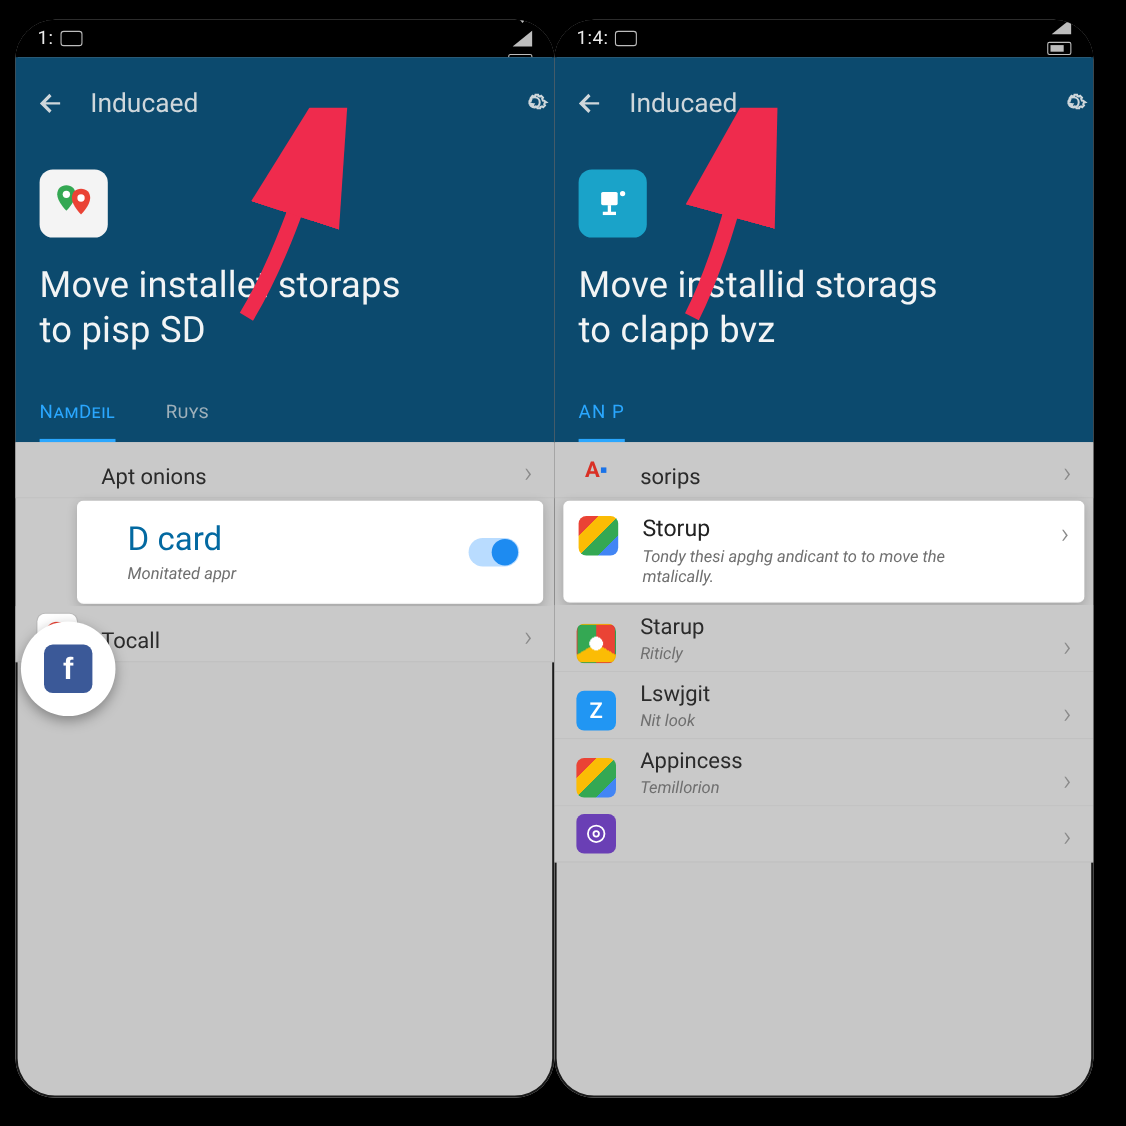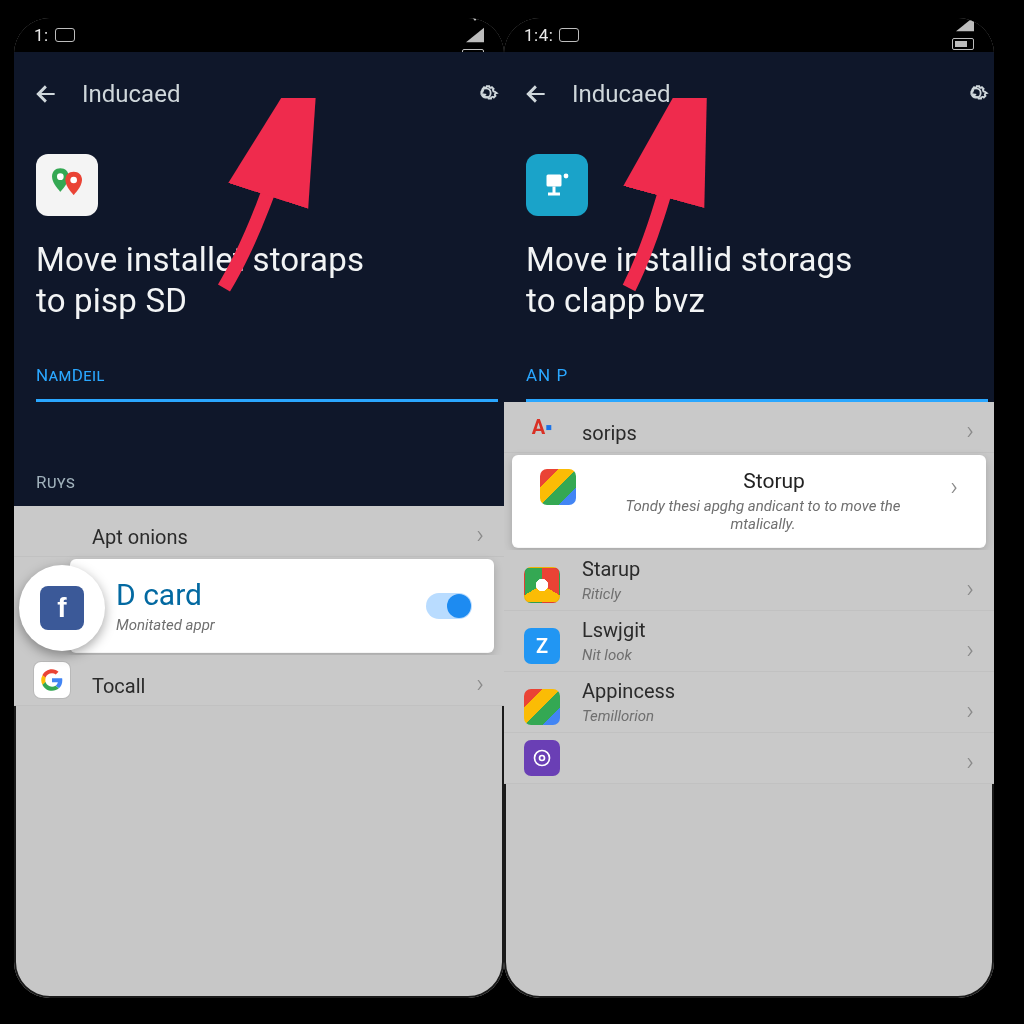--- a/index.html
+++ b/index.html
@@ -47,21 +47,21 @@
     width: 22px; height: 12px; border: 1.5px solid #bdbdbd; border-radius: 2px;
     position: relative;
   }
   .battery::after{
     content:""; position:absolute; left:2px; top:2px; bottom:2px; width:60%;
     background:#bdbdbd;
   }
 
   
   .header {
-    background: #0f172a;
+    background: #0c4a6e;
     color: #e4e8ea;
     padding: 14px 2px 0 18px;
     position: relative;
   }
   .topbar {
     display: flex;
     align-items: center;
     height: 56px;
   }
   .back-arrow {
@@ -92,23 +92,22 @@
     font-size: 33px;
     font-weight: 400;
     color: #f2f4f5;
     line-height: 1.23;
     padding: 18px 4px 34px 4px;
     letter-spacing: .2px;
   }
 
   .tabs {
     display:flex;
-    gap: 60px;
+    gap: 46px;
     padding: 0 4px;
-    flex-direction: column;
   }
   .tab {
     font-size: 17px;
     color: #9fb0ba;
     padding: 10px 0 14px 0;
     letter-spacing: .4px;
     font-variant: small-caps;
   }
   .tab.active {
     color: #2aa7ff;
@@ -137,21 +136,21 @@
   }
   .subtext { font-size: 15px; color:#6f6f6f; margin-top:4px;font-style:italic; }
 
   .row.card {
     background:#fff;
     border-radius: 6px;
     margin: 2px 8px;
     box-shadow: 0 3px 10px rgba(0,0,0,.18);
     align-items: flex-start;
   }
-  .row.card.small { padding: 14px 28px; text-align: center; }
+  .row.card.small { padding: 14px 14px; }
 
   .toggle {
     margin-left:auto;
     width: 46px; height: 26px; border-radius: 20px;
     background:#b9dcff;
     position: relative;
   }
   .toggle::after{
     content:""; position:absolute; right:1px; top:1px;
     width:24px;height:24px;border-radius:50%;

